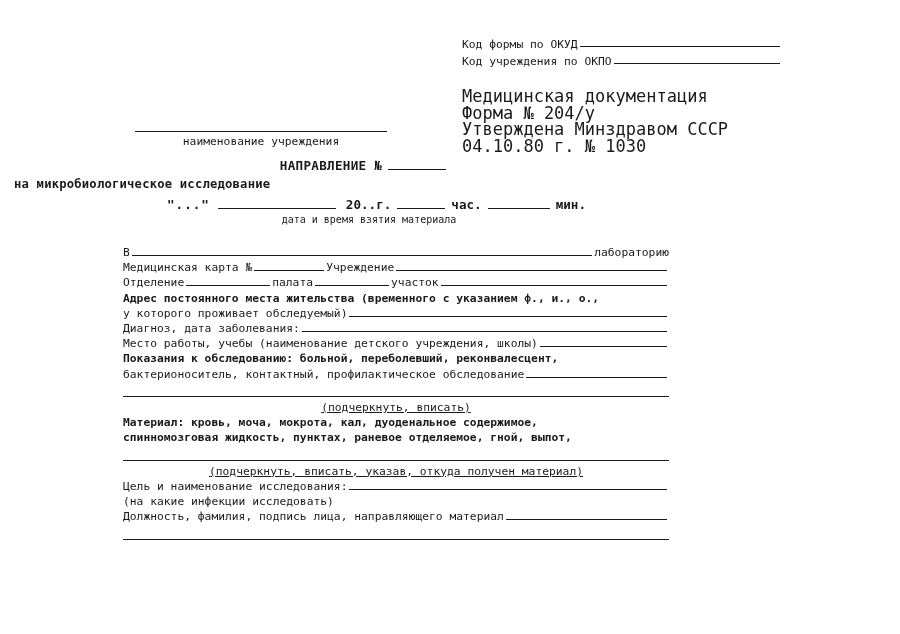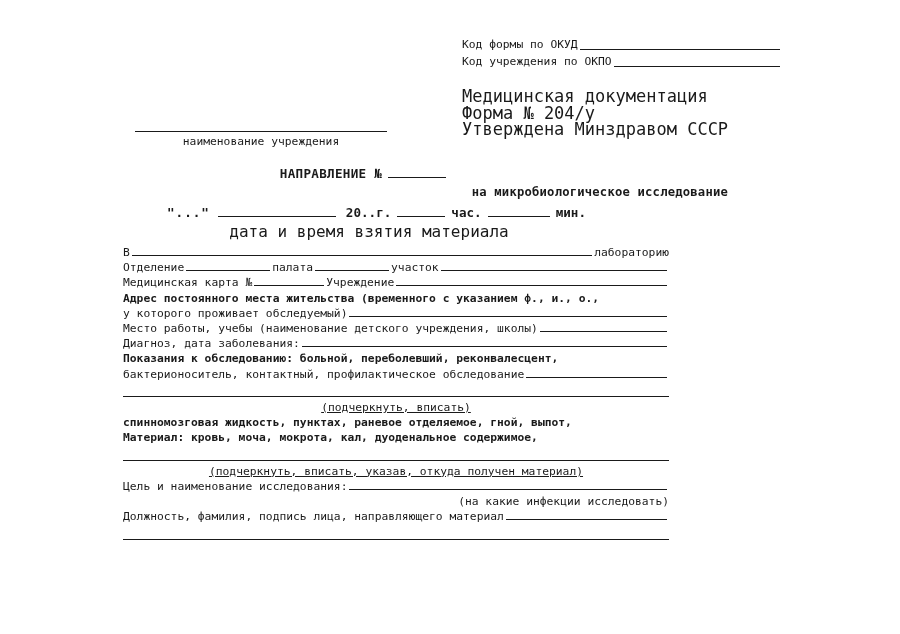--- a/index.html
+++ b/index.html
@@ -42,21 +42,21 @@
   .codes {
     position: absolute;
     left: 462px;
     top: 36px;
     width: 320px;
     font-size: 11.3px;
     line-height: 17px;
   }
   .code-row {
     display: flex;
-    align-items: center;
+    align-items: flex-start;
     white-space: nowrap;
   }
 
   
   .docmeta {
     position: absolute;
     left: 462px;
     top: 88px;
     font-size: 17px;
     line-height: 16.5px;
@@ -72,36 +72,36 @@
     text-align: center;
     font-size: 11.3px;
   }
   .inst .hr { margin-bottom: 3px; }
   .inst .cap { display: block; }
 
   
   .titleblock {
     position: absolute;
     left: 0;
-    top: 166px;
+    top: 158px;
     width: 728px;
     font-weight: bold;
   }
   .title-line1 {
     text-align: center;
     font-size: 12.6px;
     letter-spacing: 0.3px;
     white-space: nowrap;
   }
   .title-line1 .rule {
     width: 58px;
     margin-left: 6px;
   }
   .title-line2 {
-    text-align: right;
+    text-align: left;
     font-size: 12.2px;
     letter-spacing: 0.2px;
     margin-top: 4px;
     padding-left: 14px;
   }
   .date-row {
     display: flex;
     align-items: baseline;
     font-size: 12.6px;
     margin-top: 6px;
@@ -109,21 +109,21 @@
     white-space: nowrap;
   }
   .date-row .q { letter-spacing: 1px; }
   .date-row .r-long { flex: 1 1 auto; margin: 0 6px 0 8px; }
   .date-row .r-hour { width: 48px; }
   .date-row .r-min  { width: 62px; }
   .date-row .lbl { margin: 0 4px; }
   .date-cap {
     text-align: center;
     font-weight: normal;
-    font-size: 16px;
+    font-size: 10px;
     margin-top: 2px;
     padding-left: 10px;
   }
 
   
   .form {
     position: absolute;
     left: 123px;
     top: 245px;
     width: 546px;
@@ -136,21 +136,21 @@
     white-space: nowrap;
     height: 15.2px;
   }
   .frow .t { flex: 0 0 auto; }
   .cap-center {
     text-align: center;
     height: 15.2px;
     text-decoration: underline;
   }
   .cap-right {
-    text-align: right;
+    text-align: left;
     height: 15.2px;
   }
   .wrapline {
     white-space: nowrap;
     height: 15.2px;
     font-weight: bold;
   }
   .spacer-rule {
     height: 15.2px;
     display: flex;
@@ -176,20 +176,21 @@
     <div class="code-row">
       <span>Код учреждения по ОКПО</span>
       <span class="rule flex"></span>
     </div>
   </div>
 
   <div class="docmeta">
     <div>Медицинская документация</div>
     <div>Форма № 204/у</div>
     <div>Утверждена Минздравом СССР</div>
+    <div>04.10.80 г. № 1030</div>
   </div>
 
   <div class="inst">
     <hr class="hr">
     <span class="cap">наименование учреждения</span>
   </div>
 
   <div class="titleblock">
     <div class="title-line1">
       <span>НАПРАВЛЕНИЕ №</span><span class="rule"></span>
@@ -211,63 +212,63 @@
   <div class="form">
 
     <div class="frow">
       <span class="t">В</span>
       <span class="rule flex"></span>
       <span class="t">лабораторию</span>
     </div>
 
 
     <div class="frow">
+      <span class="t">Медицинская карта №</span>
+      <span class="rule w-card"></span>
+      <span class="t">Учреждение</span>
+      <span class="rule flex"></span>
+    </div>
+
+    <div class="frow">
       <span class="t">Отделение</span>
       <span class="rule w-med"></span>
       <span class="t">палата</span>
       <span class="rule w-ward"></span>
       <span class="t">участок</span>
       <span class="rule flex"></span>
     </div>
 
-    <div class="frow">
-      <span class="t">Медицинская карта №</span>
-      <span class="rule w-card"></span>
-      <span class="t">Учреждение</span>
-      <span class="rule flex"></span>
-    </div>
-
     <div class="wrapline">Адрес постоянного места жительства (временного с указанием ф., и., о.,</div>
     <div class="frow">
       <span class="t">у которого проживает обследуемый)</span>
       <span class="rule flex"></span>
     </div>
 
     <div class="frow">
+      <span class="t">Диагноз, дата заболевания:</span>
+      <span class="rule flex"></span>
+    </div>
+
+    <div class="frow">
       <span class="t">Место работы, учебы (наименование детского учреждения, школы)</span>
-      <span class="rule flex"></span>
-    </div>
-
-    <div class="frow">
-      <span class="t">Диагноз, дата заболевания:</span>
       <span class="rule flex"></span>
     </div>
 
     <div class="wrapline">Показания к обследованию: больной, переболевший, реконвалесцент,</div>
     <div class="frow">
       <span class="t">бактерионоситель, контактный, профилактическое обследование</span>
       <span class="rule flex"></span>
     </div>
     <div class="spacer-rule">
       <hr class="hr">
     </div>
     <div class="cap-center">(подчеркнуть, вписать)</div>
 
+    <div class="wrapline">Материал: кровь, моча, мокрота, кал, дуоденальное содержимое,</div>
     <div class="wrapline">спинномозговая жидкость, пунктах, раневое отделяемое, гной, выпот,</div>
-    <div class="wrapline">Материал: кровь, моча, мокрота, кал, дуоденальное содержимое,</div>
     <div class="spacer-rule">
       <hr class="hr">
     </div>
     <div class="cap-center">(подчеркнуть, вписать, указав, откуда получен материал)</div>
 
     <div class="frow">
       <span class="t">Цель и наименование исследования:</span>
       <span class="rule flex"></span>
     </div>
     <div class="cap-right">(на какие инфекции исследовать)</div>

